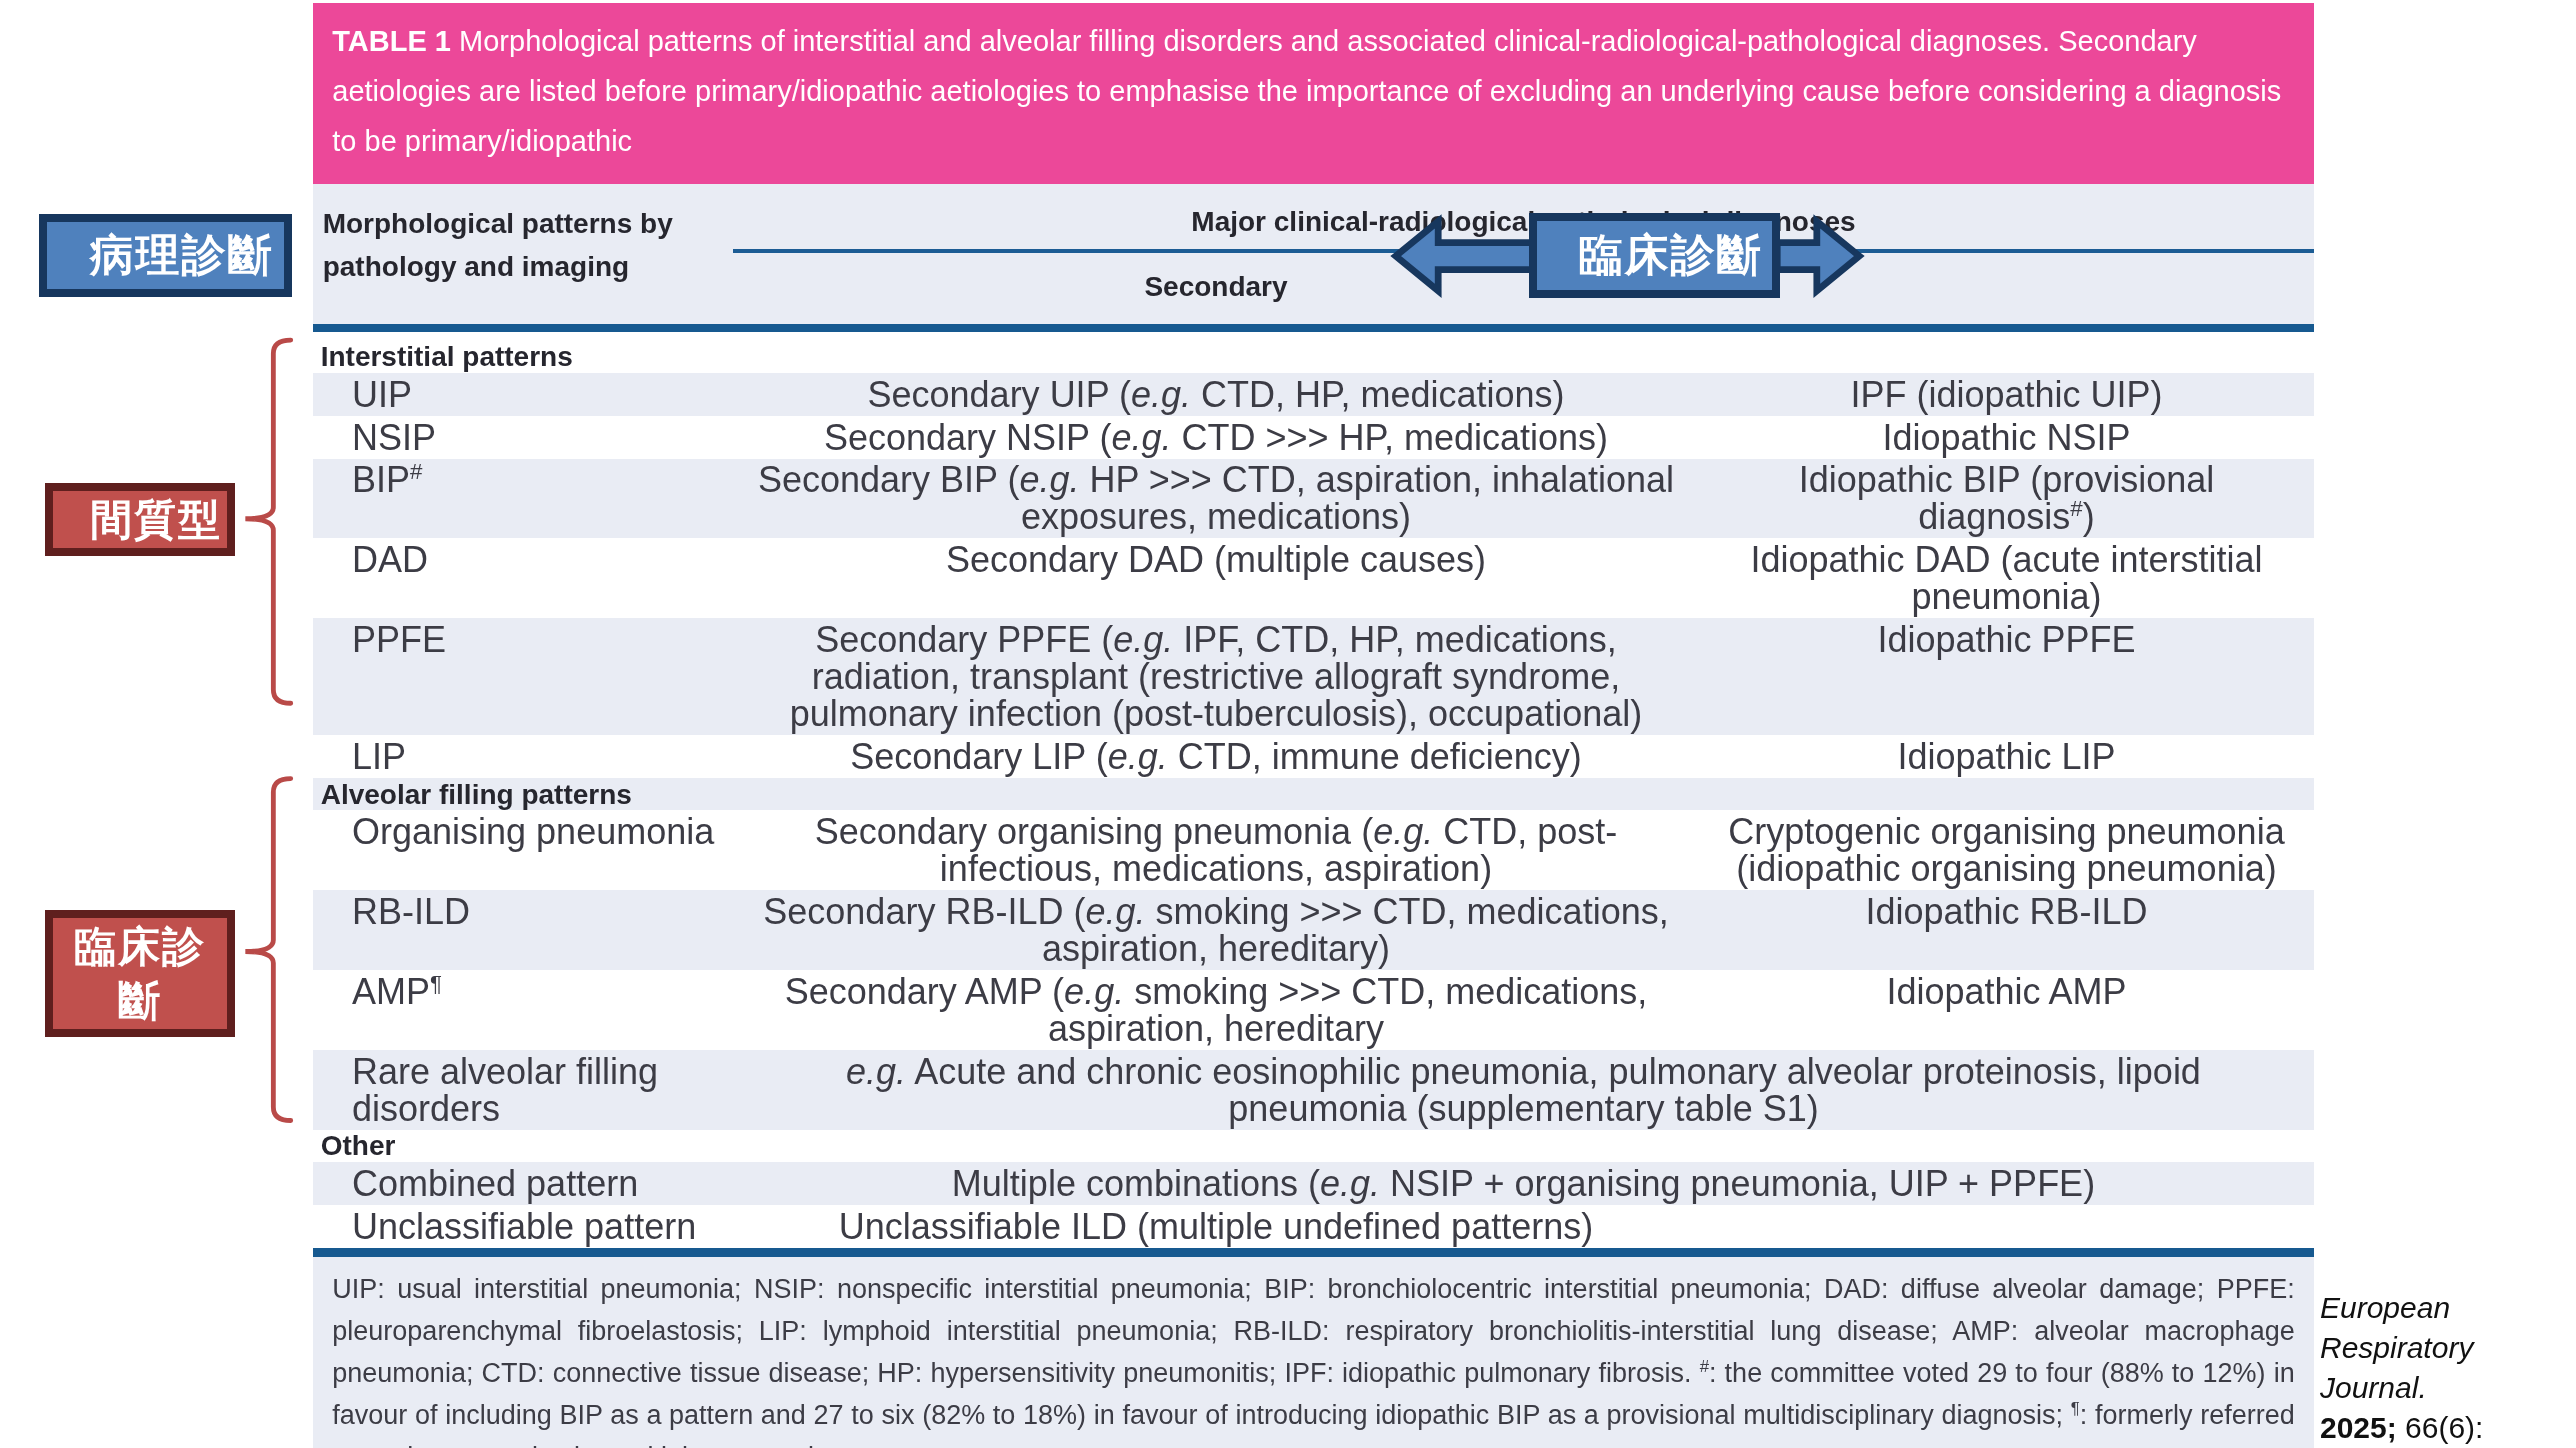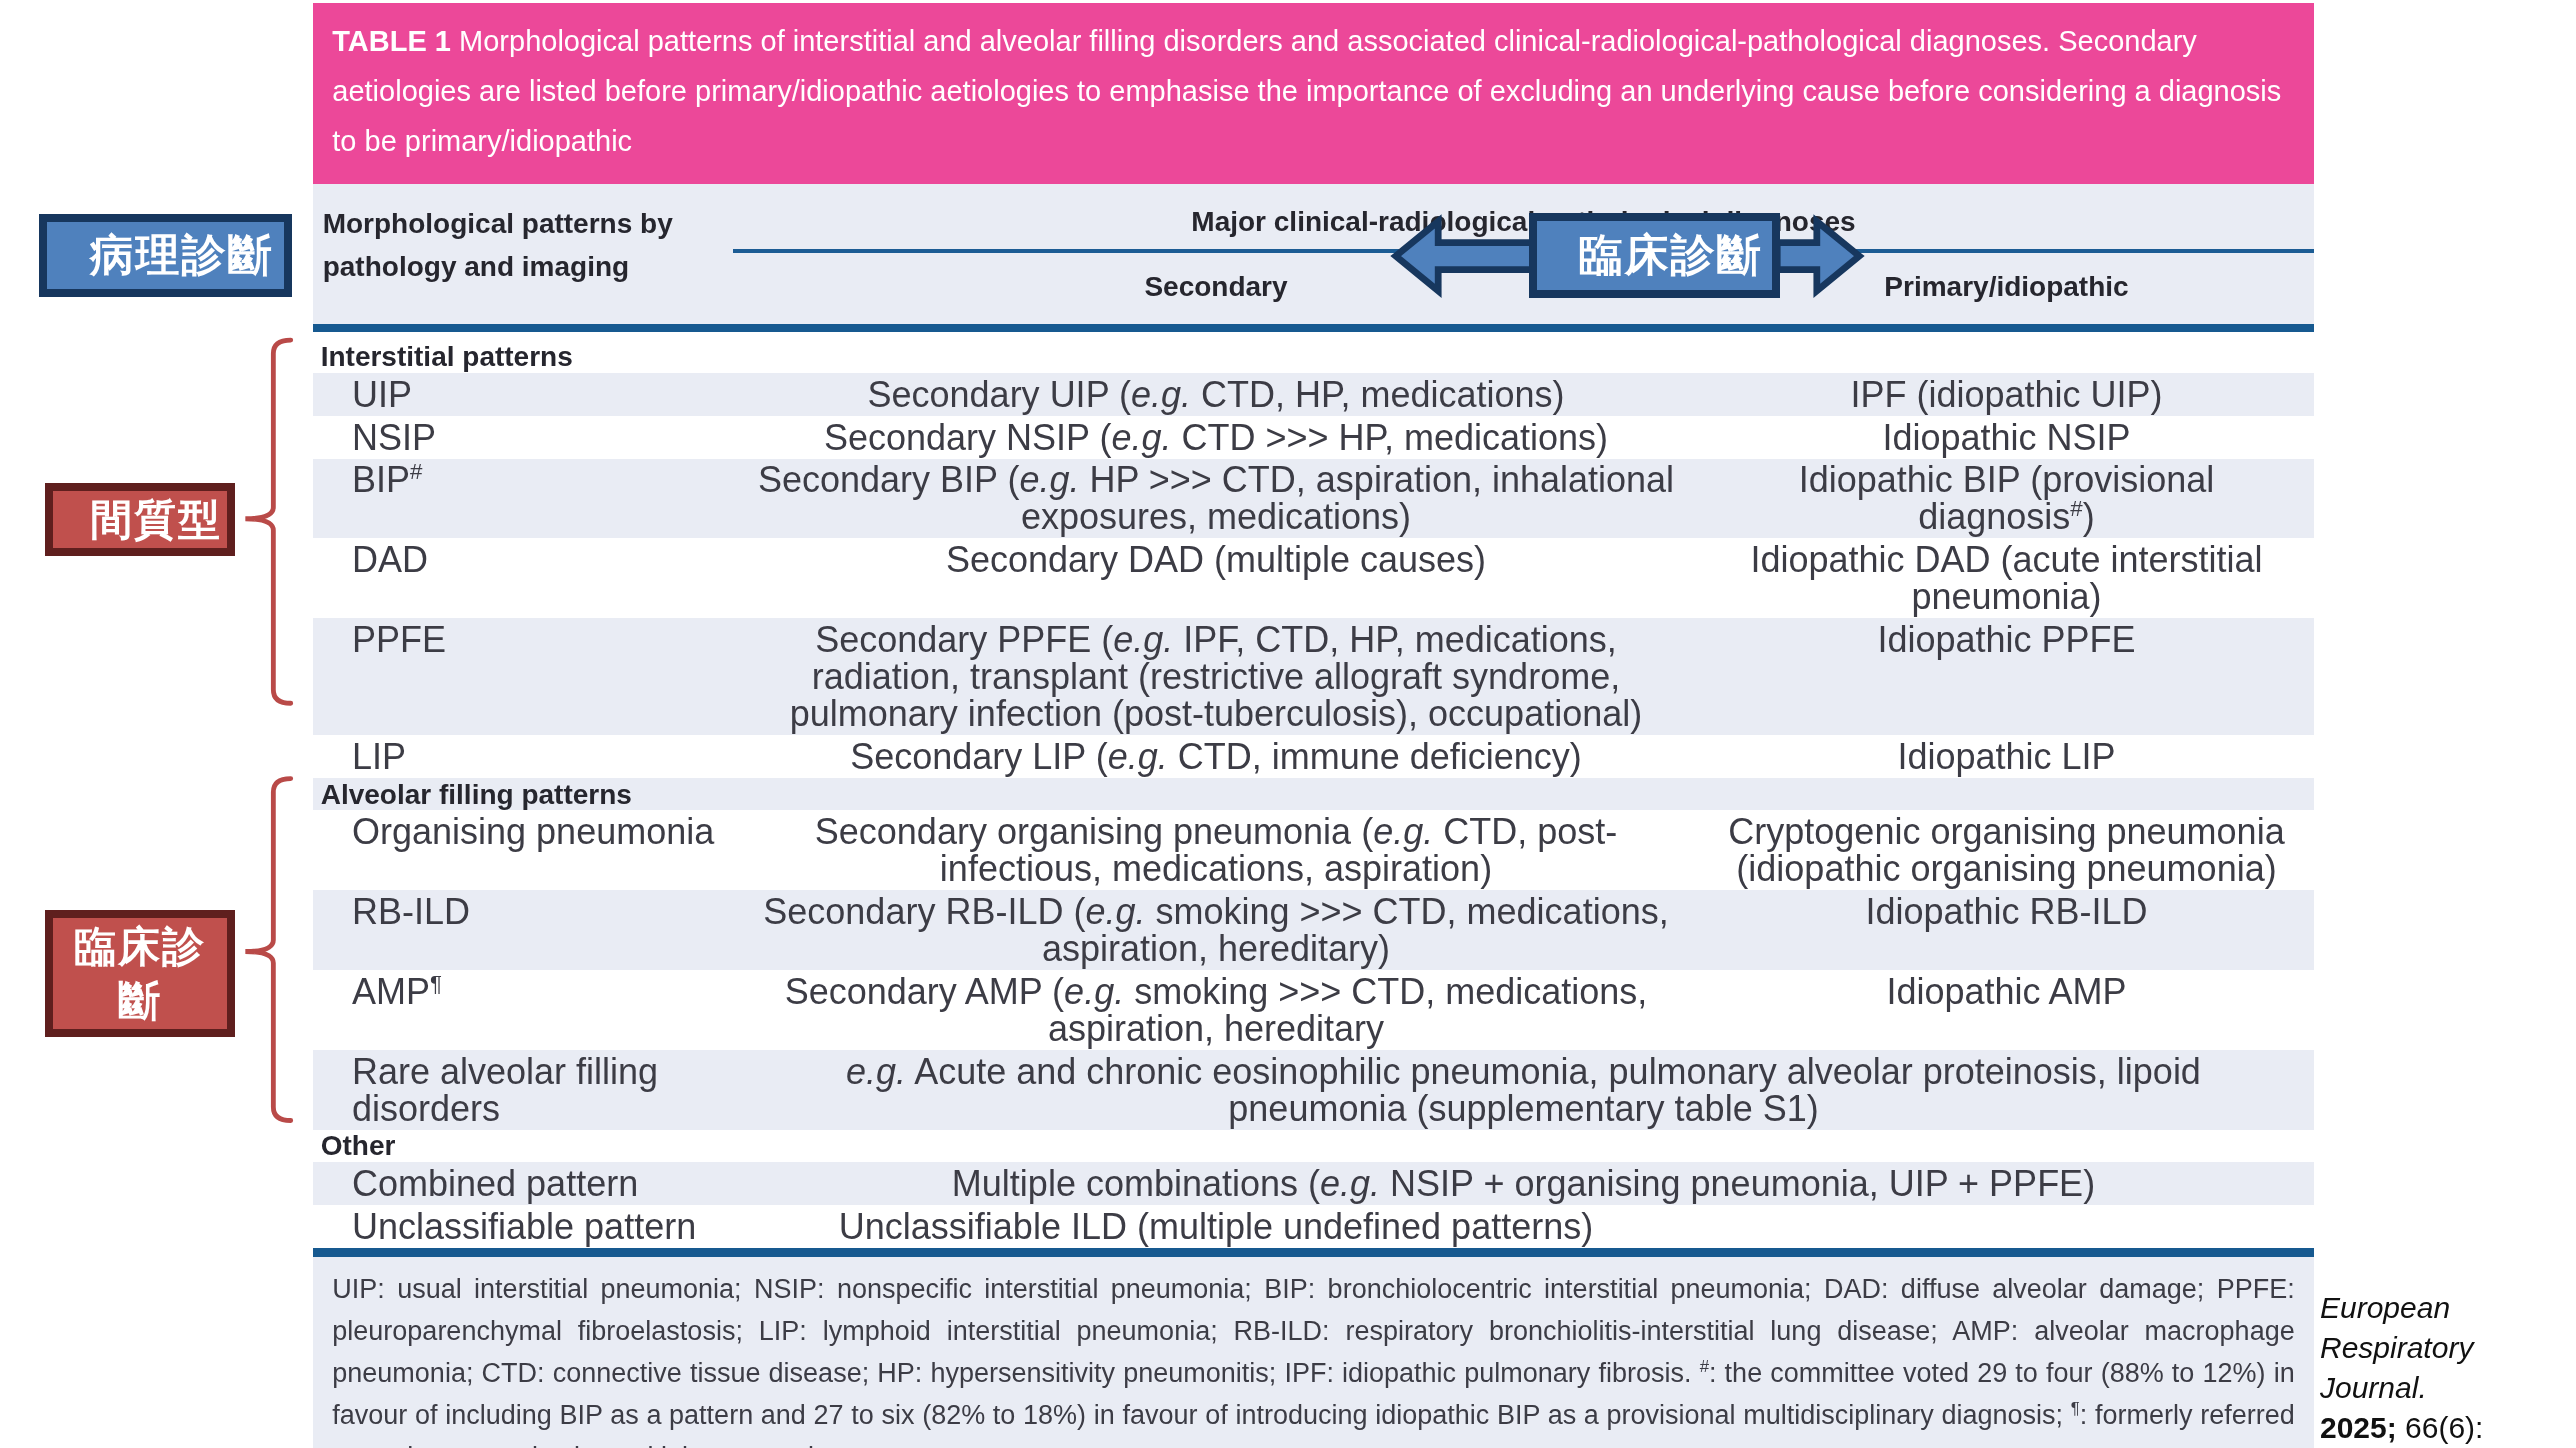--- a/index.html
+++ b/index.html
@@ -64,21 +64,20 @@
 
     <div class="titlebar"><b>TABLE 1</b> Morphological patterns of interstitial and alveolar filling disorders and associated clinical-radiological-pathological diagnoses. Secondary aetiologies are listed before primary/idiopathic aetiologies to emphasise the importance of excluding an underlying cause before considering a diagnosis to be primary/idiopathic</div>
 
     <div class="hband">
       <div class="hleft">Morphological patterns by pathology and imaging</div>
       <div class="hright">
         <div class="group-h">Major clinical-radiological-pathological diagnoses</div>
         <div class="thin-rule"></div>
         <div class="subcols">
           <div class="sub2">Secondary</div>
-          <div class="sub3">Primary/idiopathic</div>
         </div>
       </div>
     </div>
     <div class="thickbar"></div>
     <div class="gap"></div>
 
     <div class="sechdr">Interstitial patterns</div>
 
     <div class="trow shade">
       <div class="c1">UIP</div>

